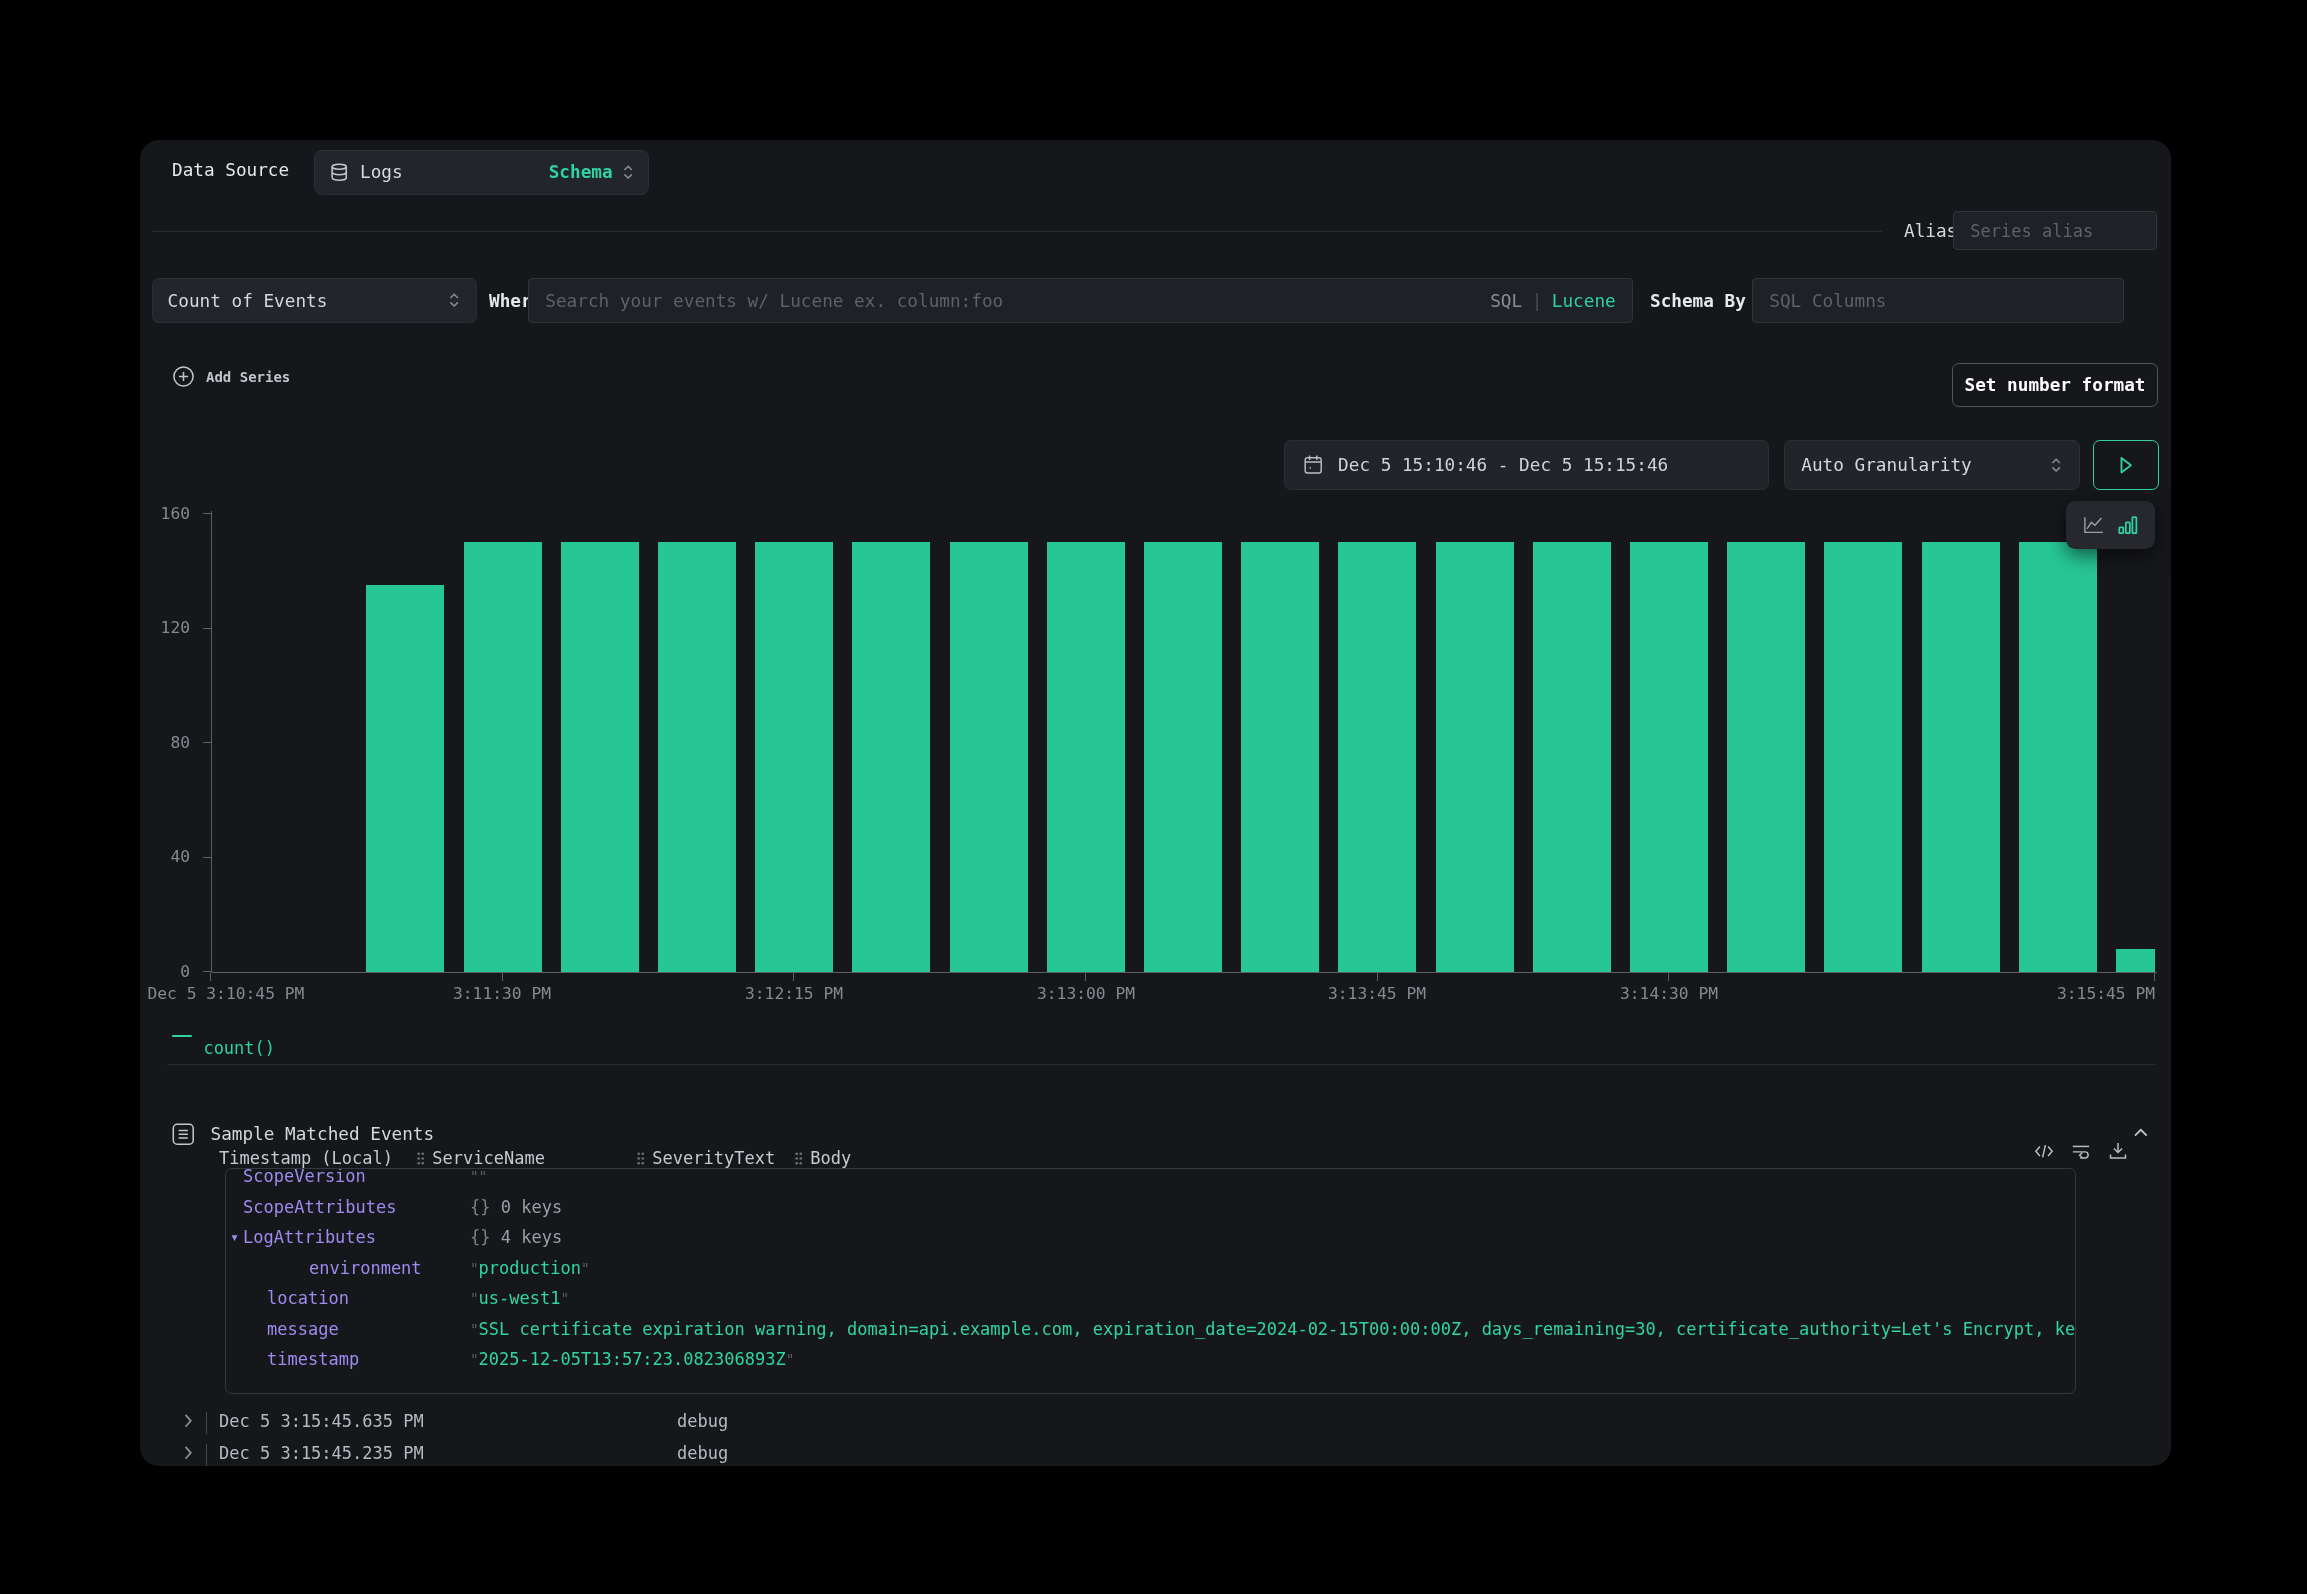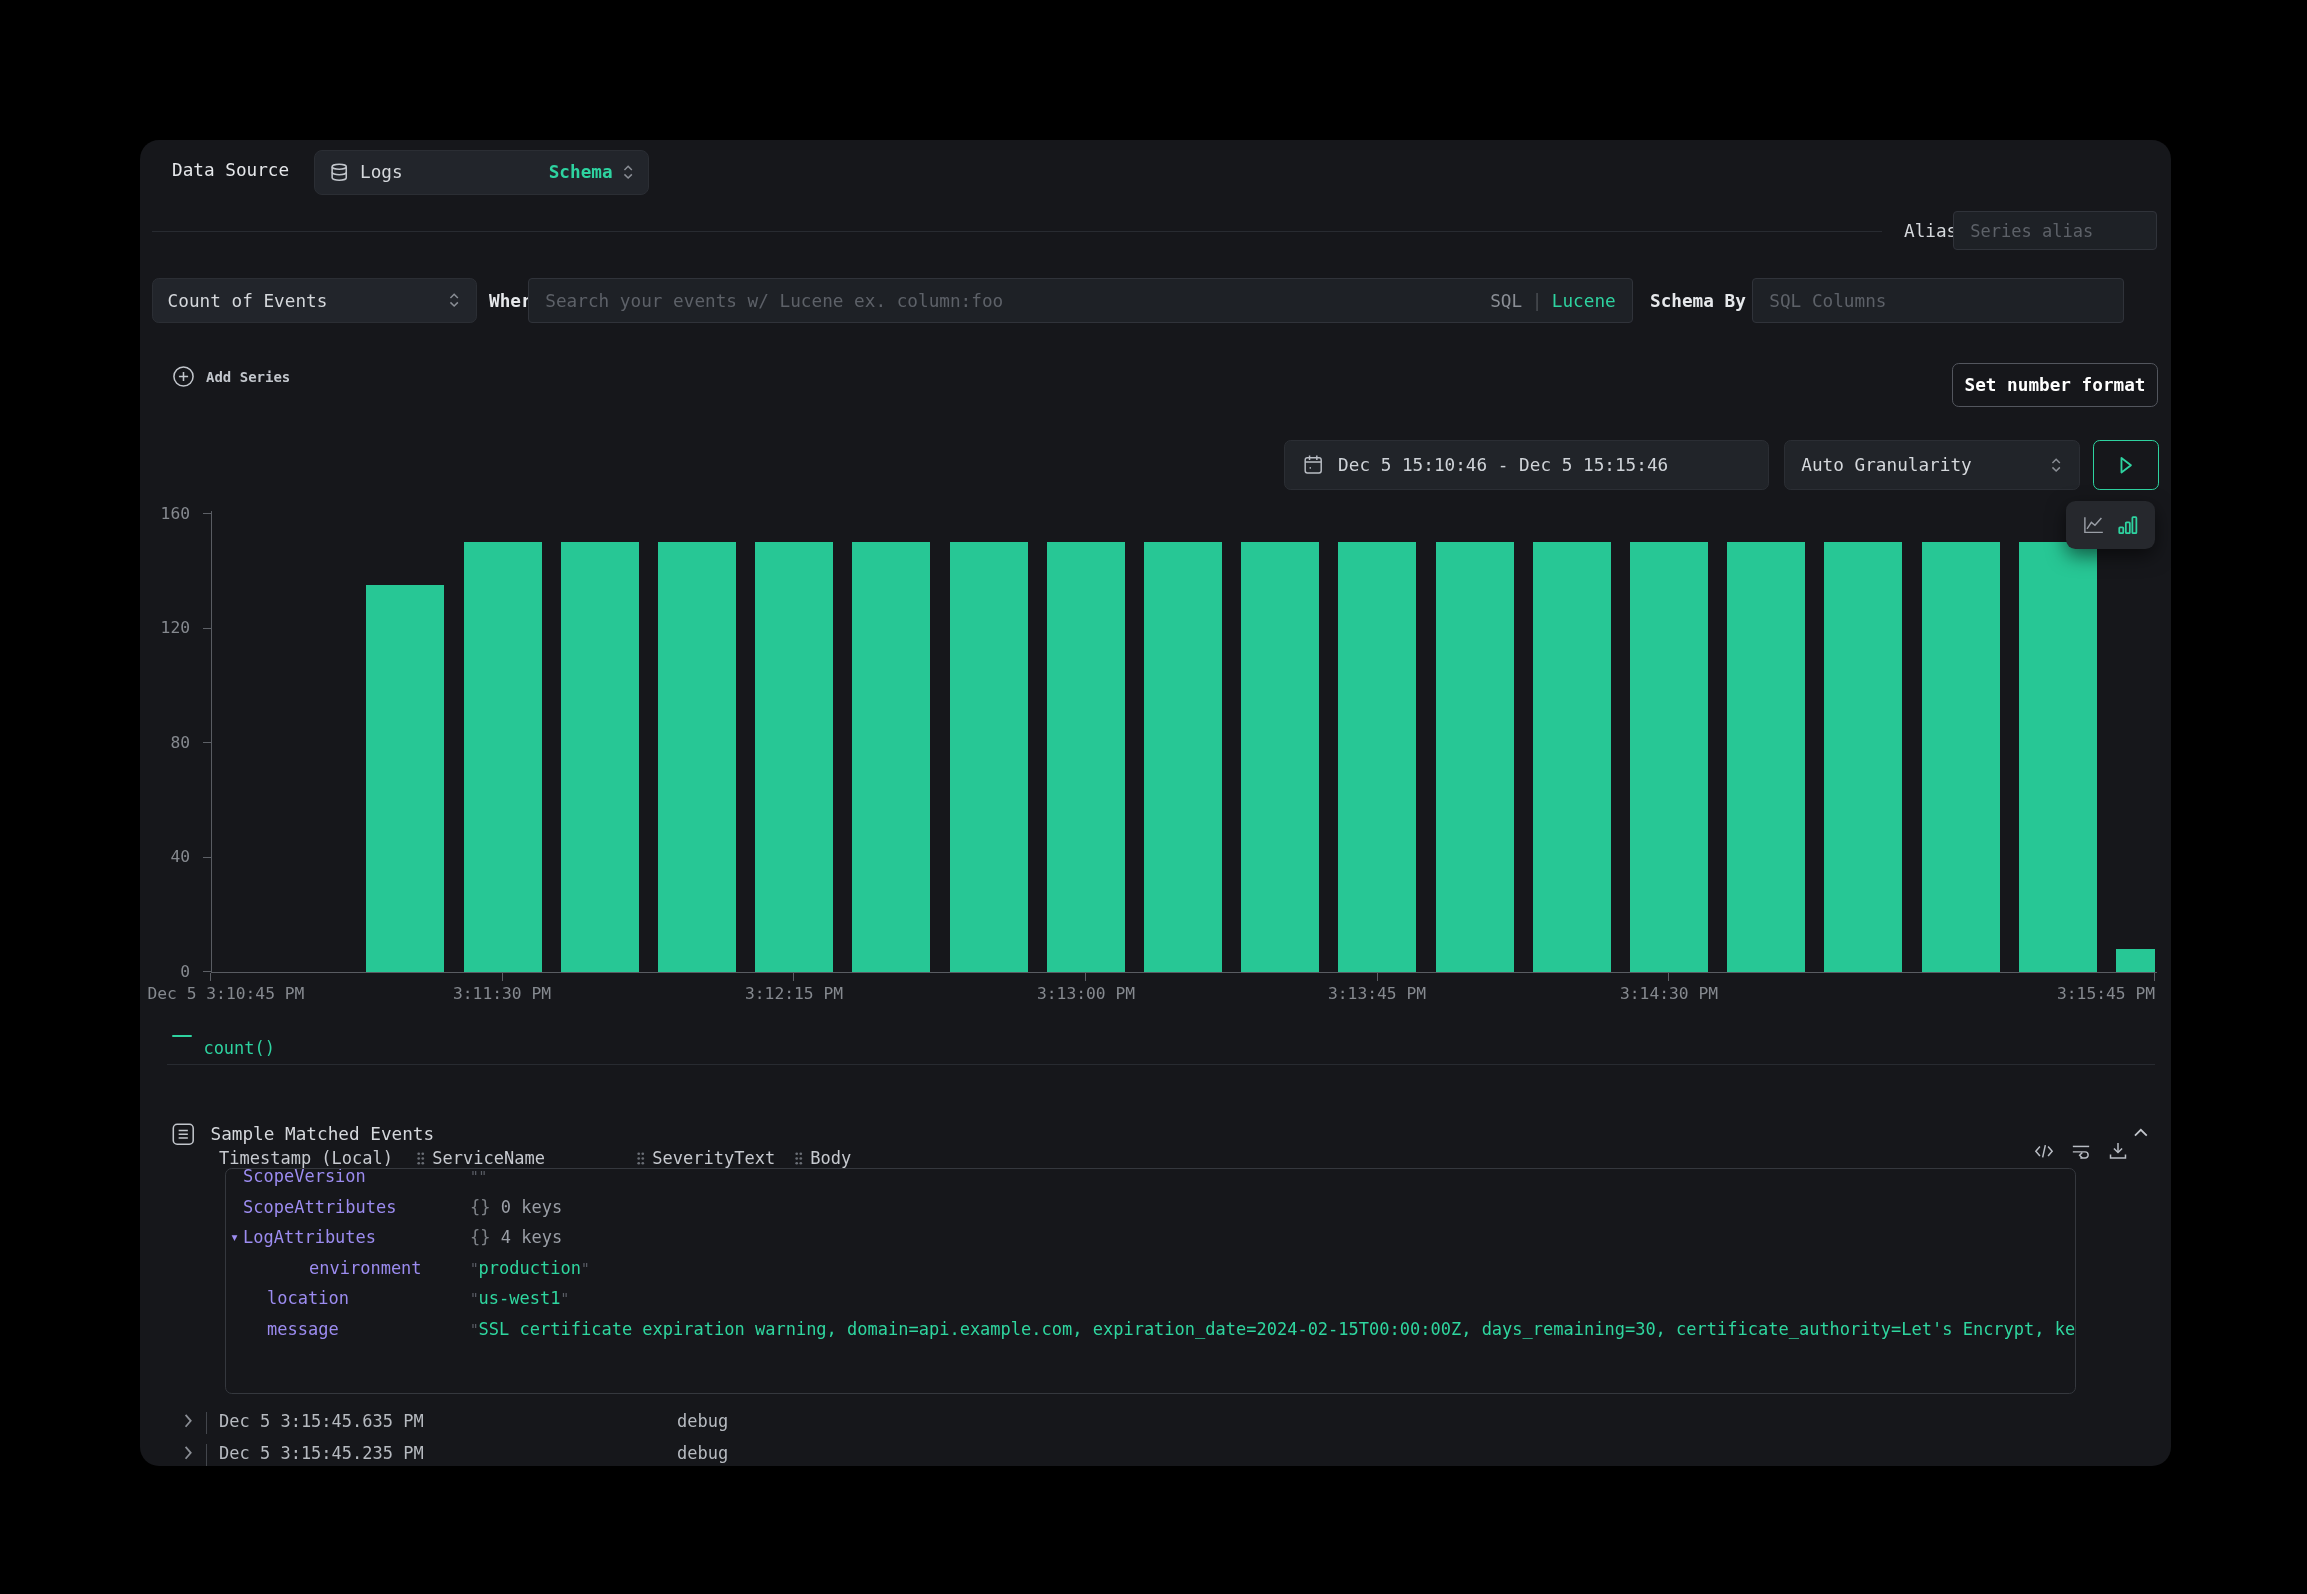--- a/index.html
+++ b/index.html
@@ -319,20 +319,24 @@
           <span class="xval"><span class="quote">"</span><span>production</span><span class="quote">"</span></span>
         </div>
         <div class="xrow" style="top: 115px;">
           <span class="xkey" style="left: 41px;">location</span>
           <span class="xval"><span class="quote">"</span><span>us-west1</span><span class="quote">"</span></span>
         </div>
         <div class="xrow" style="top: 146px;">
           <span class="xkey" style="left: 41px;">message</span>
           <span class="xval"><span class="quote">"</span><span>SSL certificate expiration warning, domain=api.example.com, expiration_date=2024-02-15T00:00:00Z, days_remaining=30, certificate_authority=Let's Encrypt, key_siz</span></span>
         </div>
+        <div class="xrow" style="top: 176px;">
+          <span class="xkey" style="left: 41px;">timestamp</span>
+          <span class="xval"><span class="quote">"</span><span>2025-12-05T13:57:23.082306893Z</span><span class="quote">"</span></span>
+        </div>
       </div>
   </div>
 
   <div id="event-rows" class="abs" style="left:0;top:0;width:100%;height:100%;pointer-events:none;">
       <div class="erow" style="top: 1267px;">
         <span class="chev">
           <svg width="13.6" height="17.7" viewBox="0 0 16 24" fill="none" stroke="#8a8e95" stroke-width="2.4">
             <path d="M5 4 L12 12 L5 20"></path>
           </svg>
         </span>

